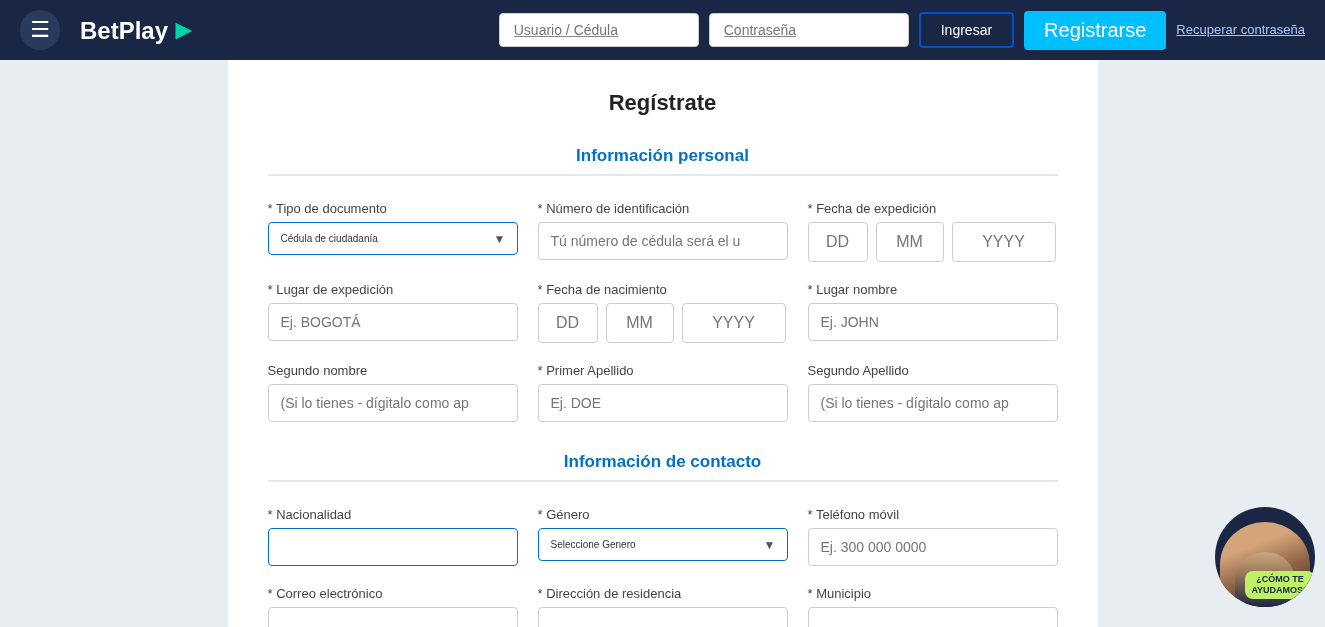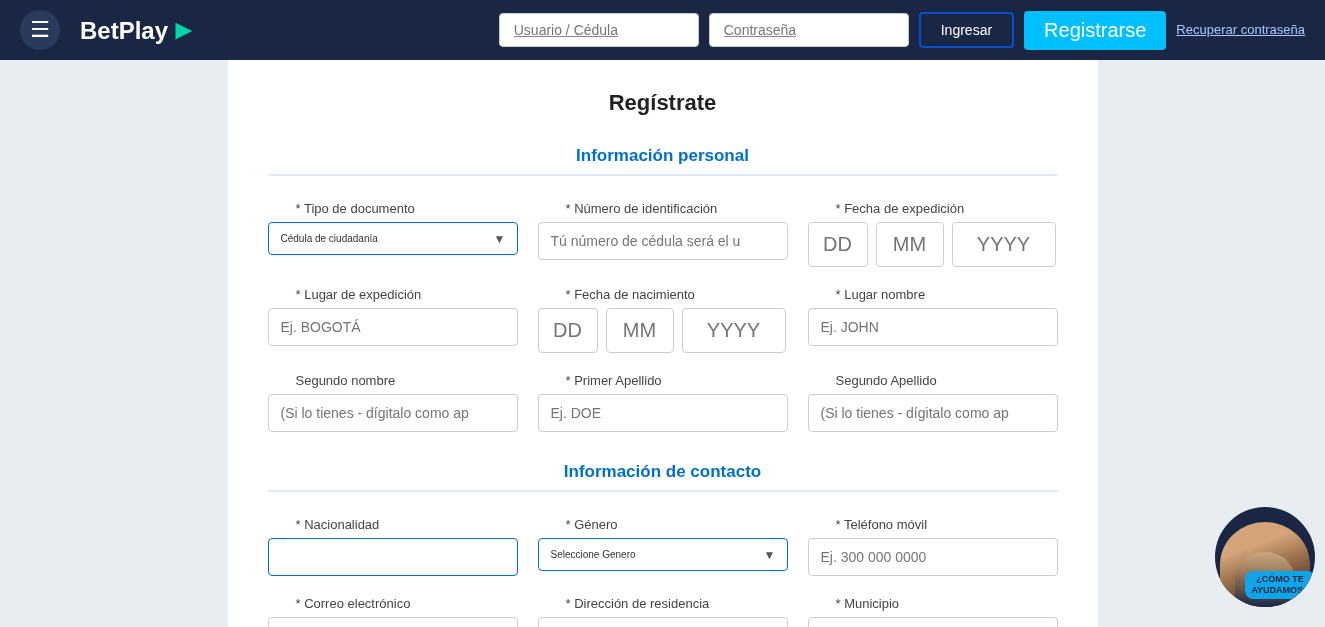--- a/index.html
+++ b/index.html
@@ -129,21 +129,20 @@
     .form-field {
       display: flex;
       flex-direction: column;
       flex: 1;
     }
 
     .form-label {
       font-size: 13px;
       color: #444;
       margin-bottom: 6px;
-      margin-left: 28px;
     }
 
     .form-input {
       padding: 10px 12px;
       border: 1px solid #ccc;
       border-radius: 4px;
       font-size: 14px;
       color: #888;
       background: white;
       width: 100%;
@@ -177,21 +176,21 @@
 
     .date-row {
       display: flex;
       gap: 8px;
     }
 
     .date-input {
       padding: 10px 8px;
       border: 1px solid #ccc;
       border-radius: 4px;
-      font-size: 20px;
+      font-size: 16px;
       color: #888;
       text-align: center;
       background: white;
     }
 
     .date-dd { width: 60px; }
     .date-mm { width: 68px; }
     .date-yyyy { width: 104px; }
 
     
@@ -216,21 +215,21 @@
       overflow: hidden;
       background: #1a2744;
       display: flex;
       align-items: flex-end;
       justify-content: center;
     }
     .chat-badge {
       position: absolute;
       bottom: 8px;
       right: 0;
-      background: #0ea5e9;
+      background: #bef264;
       color: #1a2744;
       font-size: 9px;
       font-weight: bold;
       padding: 3px 5px;
       border-radius: 8px;
       text-align: center;
       line-height: 1.2;
       width: 70px;
     }
   </style>

